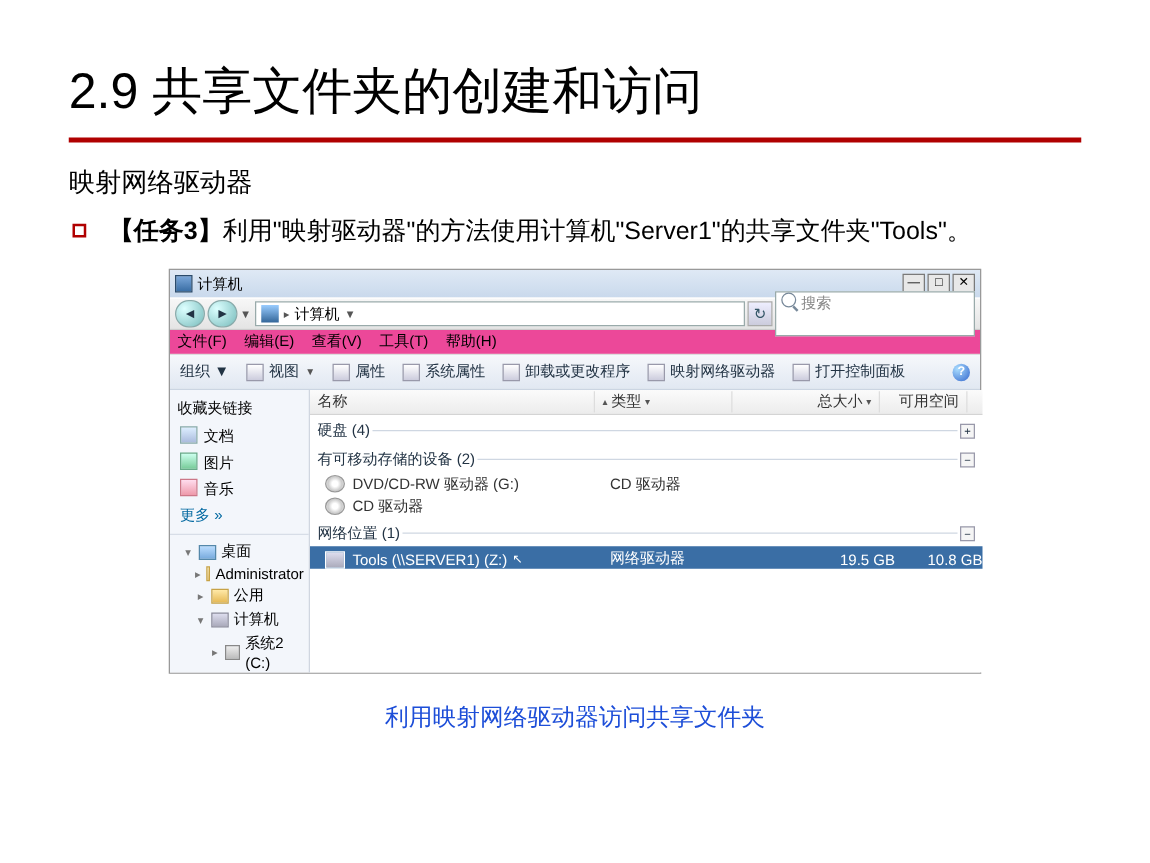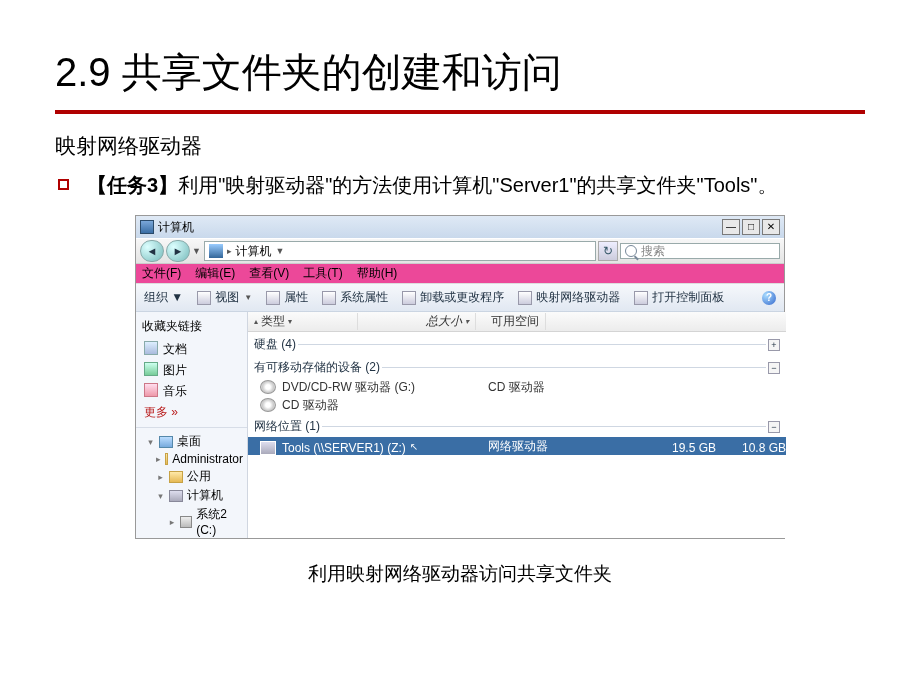--- a/index.html
+++ b/index.html
@@ -97,22 +97,22 @@
     width:14px;height:14px;
     background:linear-gradient(#9cf,#369);
   }
   .nav-refresh {
     width:20px;height:20px;border:1px solid #aaa;
     background:linear-gradient(#eef,#ccd);
     display:flex;align-items:center;justify-content:center;
     color:#356;font-size:12px;
   }
   .searchbox {
-    width:160px;height:16px;background:#fff;border:1px solid #9aa;
-    display:flex;align-items:center;padding:0 4px;gap:4px;color:#888;
+    width:160px;height:36px;background:#fff;border:1px solid #9aa;
+    display:flex;padding:0 4px;gap:4px;color:#888;
   }
   .search-icon { width:12px;height:12px;border:1.5px solid #789;border-radius:50%;position:relative; }
   .search-icon:after{content:"";position:absolute;width:5px;height:1.5px;background:#789;transform:rotate(45deg);bottom:-2px;right:-3px;}
 
   .menubar {
     height:20px;background:#ec4899;border-bottom:1px solid #ddd;
     display:flex;align-items:center;padding:0 6px;gap:14px;
     font-size:12px;
   }
 
@@ -141,21 +141,21 @@
     width:112px;background:#f3f6fb;
     border-right:1px solid #d0d6e0;
     font-size:12px;
   }
   .side-sec-title { padding:6px 6px 4px; font-size:12px; }
   .side-item { display:flex;align-items:flex-start;gap:5px;padding:2px 8px; }
   .side-ico { width:14px;height:14px;background:linear-gradient(#ffe9a8,#e6b955);border:1px solid #c7a245; }
   .side-ico.doc { background:linear-gradient(#def,#abd); border-color:#8aa; }
   .side-ico.pic { background:linear-gradient(#cfe,#7c9); border-color:#6a8; }
   .side-ico.mus { background:linear-gradient(#fde,#e9a); border-color:#c78; }
-  .side-more{color:#b91c1c;text-decoration:none;}
+  .side-more{color:#0369a1;text-decoration:none;}
   .side-sep{height:1px;background:#d7dde7;margin:4px 0;}
 
   .tree-item{display:flex;align-items:center;gap:4px;padding:1px 4px 1px 10px;}
   .tree-expand{width:9px;color:#777;font-size:9px;text-align:center;}
   .tree-ico{width:14px;height:12px;background:linear-gradient(#ffe9a8,#e6b955);border:1px solid #c7a245;}
   .tree-ico.desk{background:linear-gradient(#bdf,#7ad);border-color:#58a;}
   .tree-ico.comp{background:linear-gradient(#dde,#aab);border-color:#889;}
   .tree-ico.drive{background:linear-gradient(#eee,#bbb);border-color:#888;}
 
   .main {
@@ -163,21 +163,21 @@
   }
   .col-header {
     display:flex;align-items:center;height:20px;
     background:linear-gradient(#fbfbfb,#ececec);
     border-bottom:1px solid #d4d4d4;font-size:12px;color:#333;
   }
   .col-h { padding:0 6px;border-right:1px solid #ddd;display:flex;align-items:center;gap:3px; }
   .col-h .sort{font-size:8px;color:#555;}
   .col-name{width:228px;}
   .col-type{width:110px;}
-  .col-size{width:118px;text-align:right;justify-content:flex-end;font-style:italic;}
+  .col-size{width:118px;text-align:right;justify-content:flex-end;}
   .col-free{width:70px;text-align:right;justify-content:flex-end;}
 
   .group-header {
     padding:4px 6px 2px;font-size:12px;color:#234;
     display:flex;align-items:center;gap:2px;
   }
   .group-header .line{flex:1;height:1px;background:#cfd7e2;}
   .group-header .coll{width:12px;height:12px;border:1px solid #99a;background:#f5f5f5;font-size:9px;display:flex;align-items:center;justify-content:center;}
 
   .file-row {
@@ -191,21 +191,21 @@
   .file-size{width:118px;text-align:right;}
   .file-free{width:70px;text-align:right;}
 
   .file-row.selected{background:#3a6ea5;color:#fff;align-items:flex-end;}
   .file-row.selected .ico-net{border-color:#fff;}
   .cursor-arrow{display:inline-block;transform:translate(0,-2px);margin-left:4px;color:#fff;font-size:10px;}
 
   .caption {
     text-align:center;
     font-size:19px;
-    color:#000000;
+    color:#1d4ed8;
     margin-top:22px;
     font-family:"SimSun",serif;
   }
 </style>
 </head>
 <body>
 
 <div class="slide-title">2.9  共享文件夹的创建和访问</div>
 <div class="title-underline"></div>
 
@@ -326,20 +326,23 @@
         </div>
       <div class="tree-item" style="padding-left:32px">
           <span class="tree-expand">▸</span>
           <span class="tree-ico drive"></span>
           <span>系统2 (C:)</span>
         </div>
     </div>
 
     <div class="main">
       <div class="col-header">
+        <div class="col-h col-name">
+            <span>名称</span>
+          </div>
         <div class="col-h col-type">
             <span class="sort">▴</span>
             <span>类型</span>
             <span class="sort">▾</span>
           </div>
         <div class="col-h col-size">
             <span>总大小</span>
             <span class="sort">▾</span>
           </div>
         <div class="col-h col-free">

